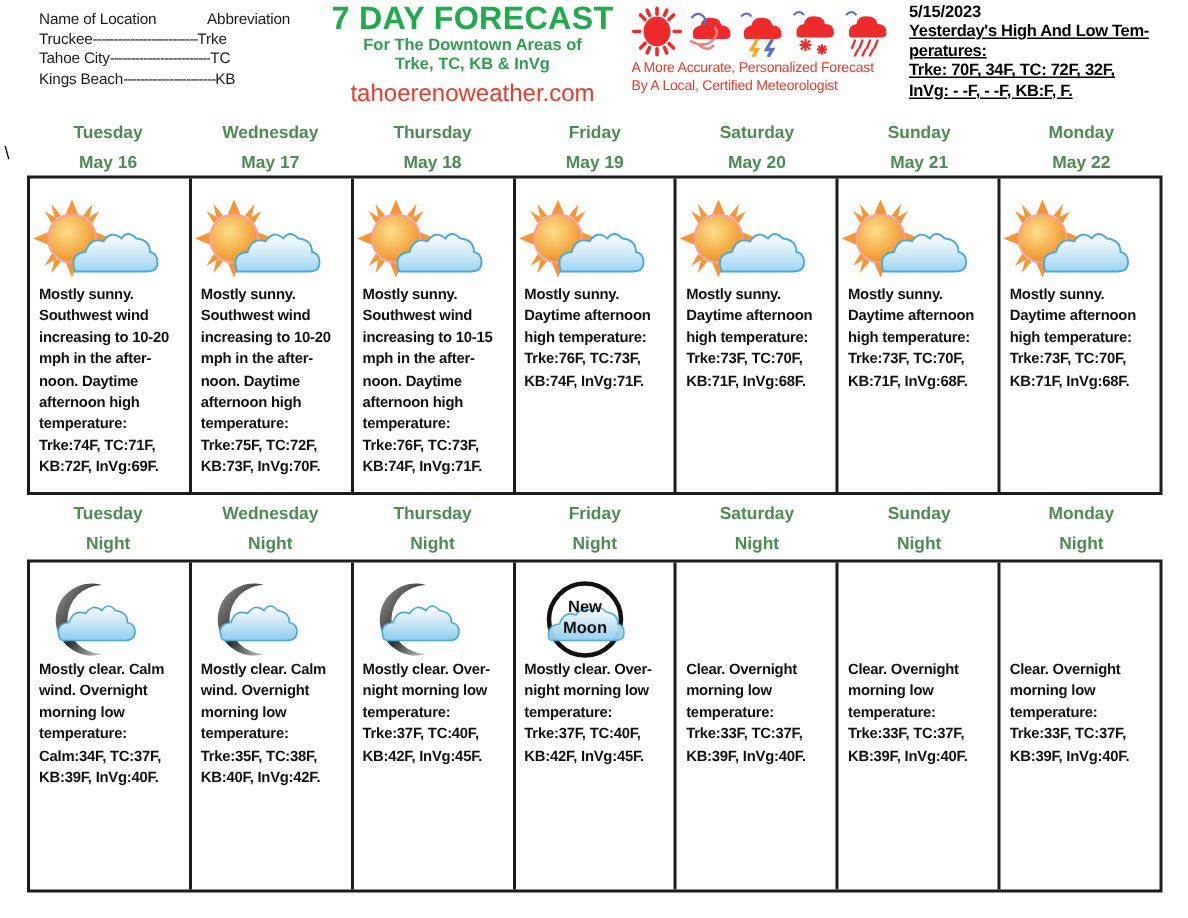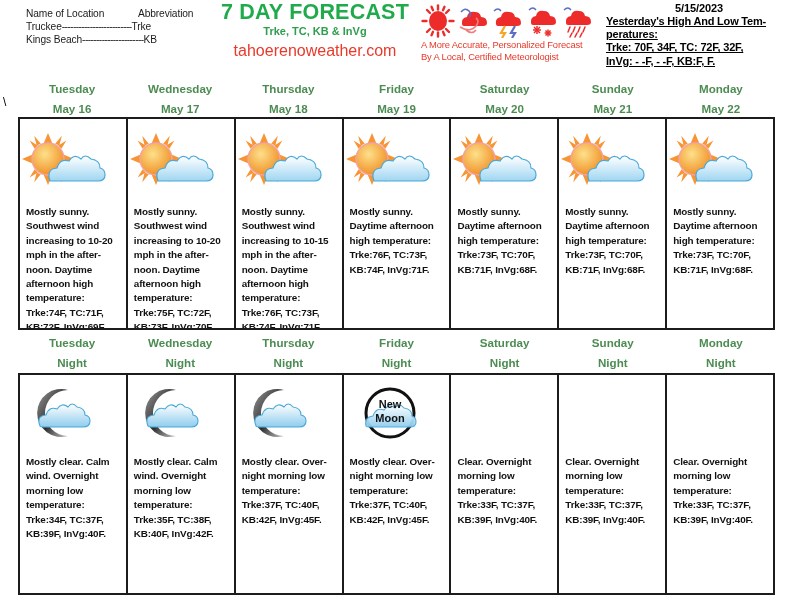--- a/index.html
+++ b/index.html
@@ -51,21 +51,21 @@
   .iconstrip { position: absolute; left: 421px; top: 2px; width: 186px; }
   .iconstrip .icos { display: flex; align-items: flex-end; gap: 1px; height: 36px; }
   .tag1, .tag2 {
     font-size: 9.4px; color: #e8392a; line-height: 11.6px; white-space: nowrap;
     letter-spacing: -0.15px;
   }
   .tag1 { margin-top: 1px; }
 
   .yesterday { position: absolute; left: 606px; top: 2px; width: 186px; }
   .y-date {
-    font-size: 11px; font-weight: bold; color: #000; text-align: center;
+    font-size: 11px; font-weight: bold; color: #000; 
     line-height: 13px; letter-spacing: -0.1px;
   }
   .y-line {
     font-size: 11px; font-weight: bold; color: #000; line-height: 13.2px;
     white-space: nowrap; letter-spacing: -0.2px; text-decoration: underline;
   }
 
   
   .backslash {
     position: absolute; left: 3px; top: 95px;
@@ -94,21 +94,20 @@
   #table-day   { top: 117px; height: 213px; }
   #table-night { top: 373px; height: 222px; }
 
   .fc-cell {
     flex: 1 1 0;
     border-right: 2px solid #1c1c1c;
     padding: 0;
     position: relative;
     display: flex; flex-direction: column;
     overflow: hidden;
-    gap: 15px;
   }
   .fc-cell:last-child { border-right: none; }
 
   .icon-area {
     height: 68px; display: flex; align-items: center; justify-content: flex-start;
     flex: 0 0 auto; padding-top: 16px;
   }
   #table-night .icon-area { height: 62px; }
 
   .fc-text {
@@ -133,28 +132,34 @@
       <div class="legend-row legend-head">
         <span class="lh-a">Name of Location</span>
         <span>Abbreviation</span>
       </div>
       <div class="legend-row legend-line">
         <span class="ll-name">Truckee</span>
         <span class="ll-dash">-------------------------</span>
         <span class="ll-abbr">Trke</span>
       </div>
       <div class="legend-row legend-line">
+        <span class="ll-name">Tahoe City</span>
+        <span class="ll-dash">------------------------</span>
+        <span class="ll-abbr">TC</span>
+      </div>
+      <div class="legend-row legend-line">
         <span class="ll-name">Kings Beach</span>
         <span class="ll-dash">----------------------</span>
         <span class="ll-abbr">KB</span>
       </div>
     </div>
 
     <div class="titleblock">
       <div class="t-main">7 DAY FORECAST</div>
+      <div class="t-sub1">For The Downtown Areas of</div>
       <div class="t-sub2">Trke, TC, KB &amp; InVg</div>
       <div class="t-url">tahoerenoweather.com</div>
     </div>
 
     <div class="iconstrip">
       <div class="icos">
 
         <span>
           <svg class="ico" width="34" height="34" viewBox="0 0 34 34">
             <g fill="#ee2b2b">
@@ -576,21 +581,21 @@
           </defs>
           <path d="M48 4 a24 24 0 1 0 0 46 a19 19 0 1 1 0-46 z" fill="url(#mg1)"></path>
           <path d="M20 40 q-4-10 6-11 q3-9 11-6 q5-7 11-2 q4-6 9 0 q8 1 8 8 q5 1 5 6 q0 6-7 6 H26 q-6 0-6-1z" fill="url(#ncg1)" stroke="#4aa8d8" stroke-width="1.1"></path>
         </svg>
       </div>
       <div class="fc-text">
         <div>Mostly clear. Calm</div>
         <div>wind. Overnight</div>
         <div>morning  low</div>
         <div>temperature:</div>
-        <div>Trke:34F, TC:37F,</div>
+        <div>Calm:34F, TC:37F,</div>
         <div>KB:39F, InVg:40F.</div>
       </div>
     </div>
 
     <div class="fc-cell">
       <div class="icon-area">
         <svg class="ico" width="92" height="56" viewBox="0 0 92 56">
           <path d="M48 4 a24 24 0 1 0 0 46 a19 19 0 1 1 0-46 z" fill="url(#mg1)"></path>
           <path d="M20 40 q-4-10 6-11 q3-9 11-6 q5-7 11-2 q4-6 9 0 q8 1 8 8 q5 1 5 6 q0 6-7 6 H26 q-6 0-6-1z" fill="url(#ncg1)" stroke="#4aa8d8" stroke-width="1.1"></path>
         </svg>

